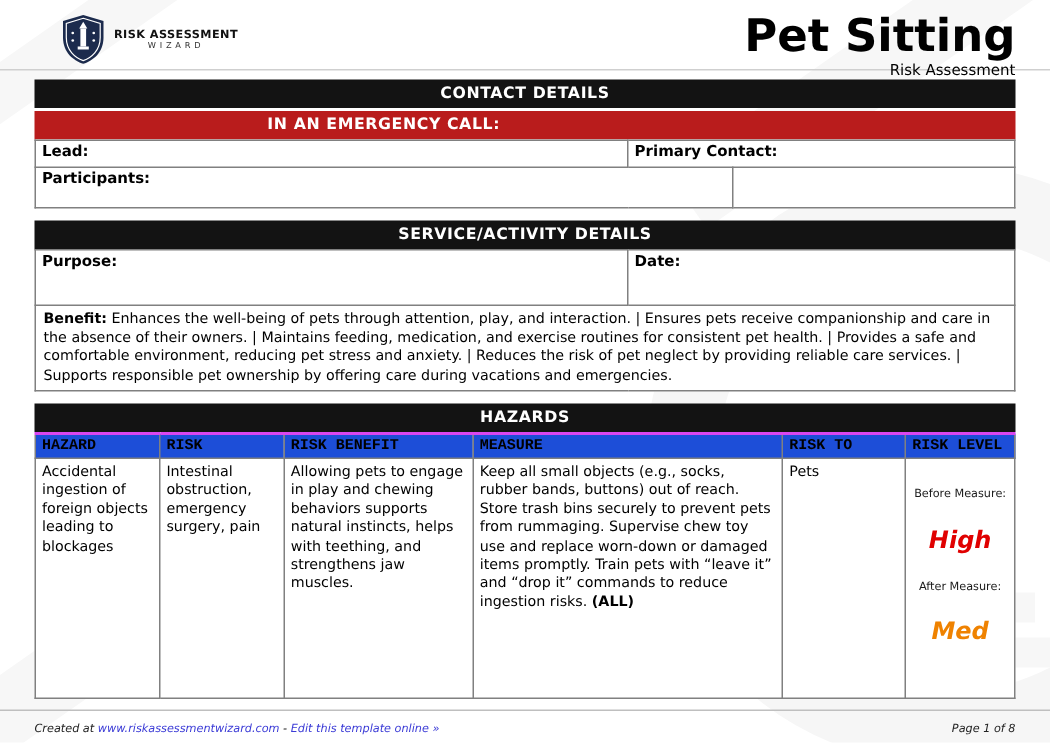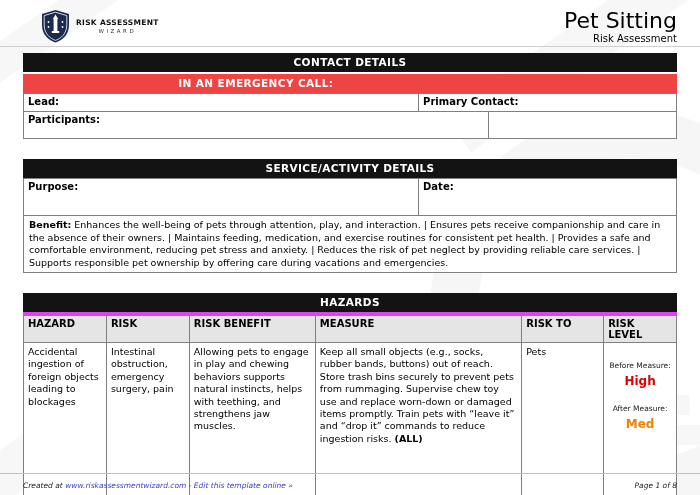--- a/index.html
+++ b/index.html
@@ -23,48 +23,48 @@
   .page { position:relative; z-index:1; width:700px; height:495px; }
   .inner { padding:0 23px;border-radius:20px; }
 
   
   .hdr { display:flex; justify-content:space-between; align-items:flex-start;
          padding:9px 23px 4px 40px; height:46px; }
   .brand { display:flex; align-items:center; gap:5px; }
   .brand-text .l1 { font-size:7.5px; font-weight:bold; letter-spacing:0.3px; color:#111; }
   .brand-text .l2 { font-size:5.5px; letter-spacing:2.5px; color:#333; text-align:center; margin-top:1px; }
   .titles { text-align:right; }
-  .doc-title { font-size:22px; font-weight:normal; line-height:1.05; }
+  .doc-title { font-size:30px; font-weight:bold; line-height:1.05; }
   .doc-subtitle { font-size:10px; margin-top:1px; }
   .hdr-rule { border:none; border-top:1px solid #cfcfcf; }
 
   
   .bar { color:#fff; font-weight:bold; font-size:10.5px; text-align:center;
          padding:3px 0 4px 0; letter-spacing:0.4px; }
   .bar-black { background:#131313; }
-  .bar-red   { background:#ef4444; margin-top:2px; }
+  .bar-red   { background:#b91c1c; margin-top:2px; }
   .bar-red .off { display:block; width:71.2%; text-align:center; }
-  .mt6 { margin-top:6px; } .mt8 { margin-top:20px; }
+  .mt6 { margin-top:6px; } .mt8 { margin-top:8px; }
 
   
   table { width:100%; border-collapse:collapse; table-layout:fixed; background:#fff; }
   td, th { border:1px solid #808080; vertical-align:top; padding:2px 4px;
            font-size:10px; text-align:left; }
   .lbl { font-weight:bold;text-align:right; }
   .row-lead td { height:18px; }
   .row-part td { height:27px; }
   .row-purpose td { height:37px; }
   .benefit-cell { font-size:9.5px; line-height:1.32; padding:3px 5px; }
 
   .hz th { font-weight:bold; font-size:10px; padding:2px 4px; height:15px;
-           background:#e5e5e5; border-top:4px solid #d946ef; }
+           background:#1d4ed8; border-top:2px solid #d946ef;font-family:Liberation Mono, monospace; }
   .hz td.body { height:160px; font-size:9.5px; line-height:1.3; padding:3px 4px; }
   .risklevel { text-align:center; }
   .rl-label { font-size:7.5px; color:#1a1a1a; margin-top:15px; }
-  .rl-value { font-size:12px; font-weight:bold; margin-top:3px; }
+  .rl-value { font-size:16px; font-weight:bold; margin-top:16px;font-style:italic; }
   .lvl-high { color:#e00000; }
   .lvl-med  { color:#ef8200; }
 
   
   .ftr-rule { position:absolute; left:0; right:0; bottom:21px; border:none; border-top:1px solid #bfbfbf; }
   .ftr { position:absolute; left:0; right:0; bottom:5px; padding:0 23px;
          display:flex; justify-content:space-between; font-size:7.5px; font-style:italic; color:#222;align-items:center; }
   .ftr a { color:#3b3bd6; text-decoration:none; font-style:italic; }
 
   

